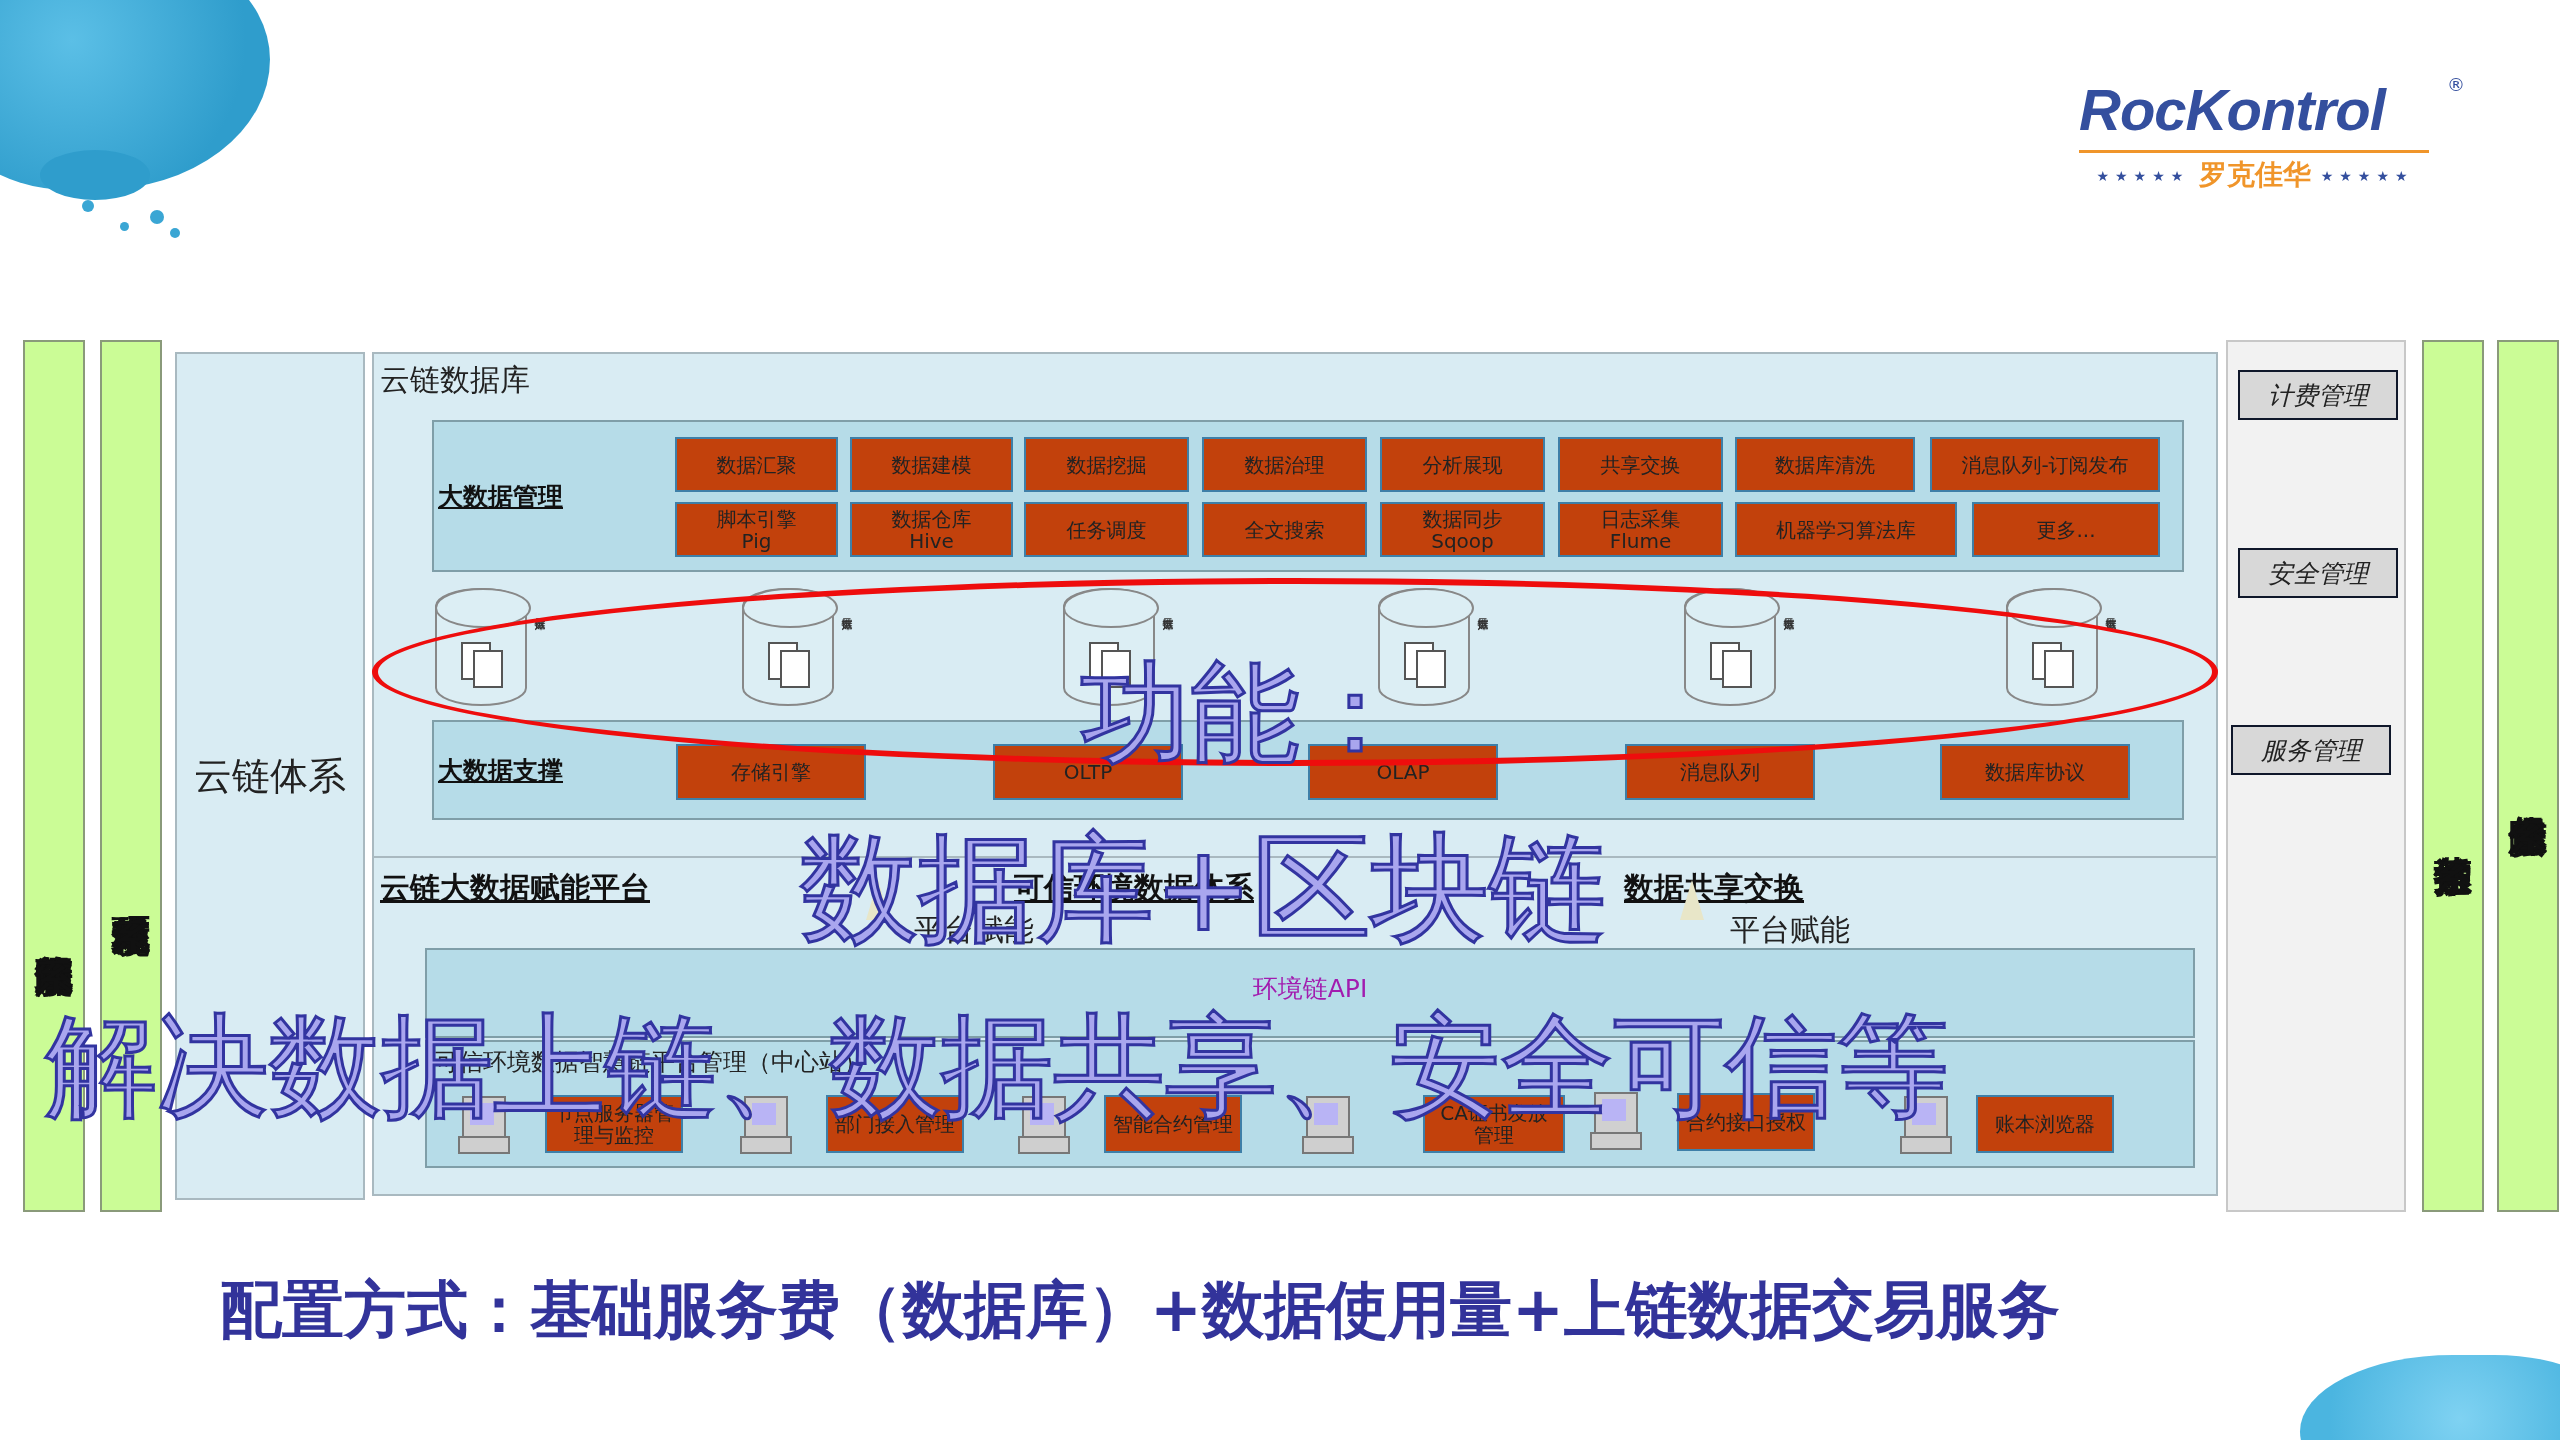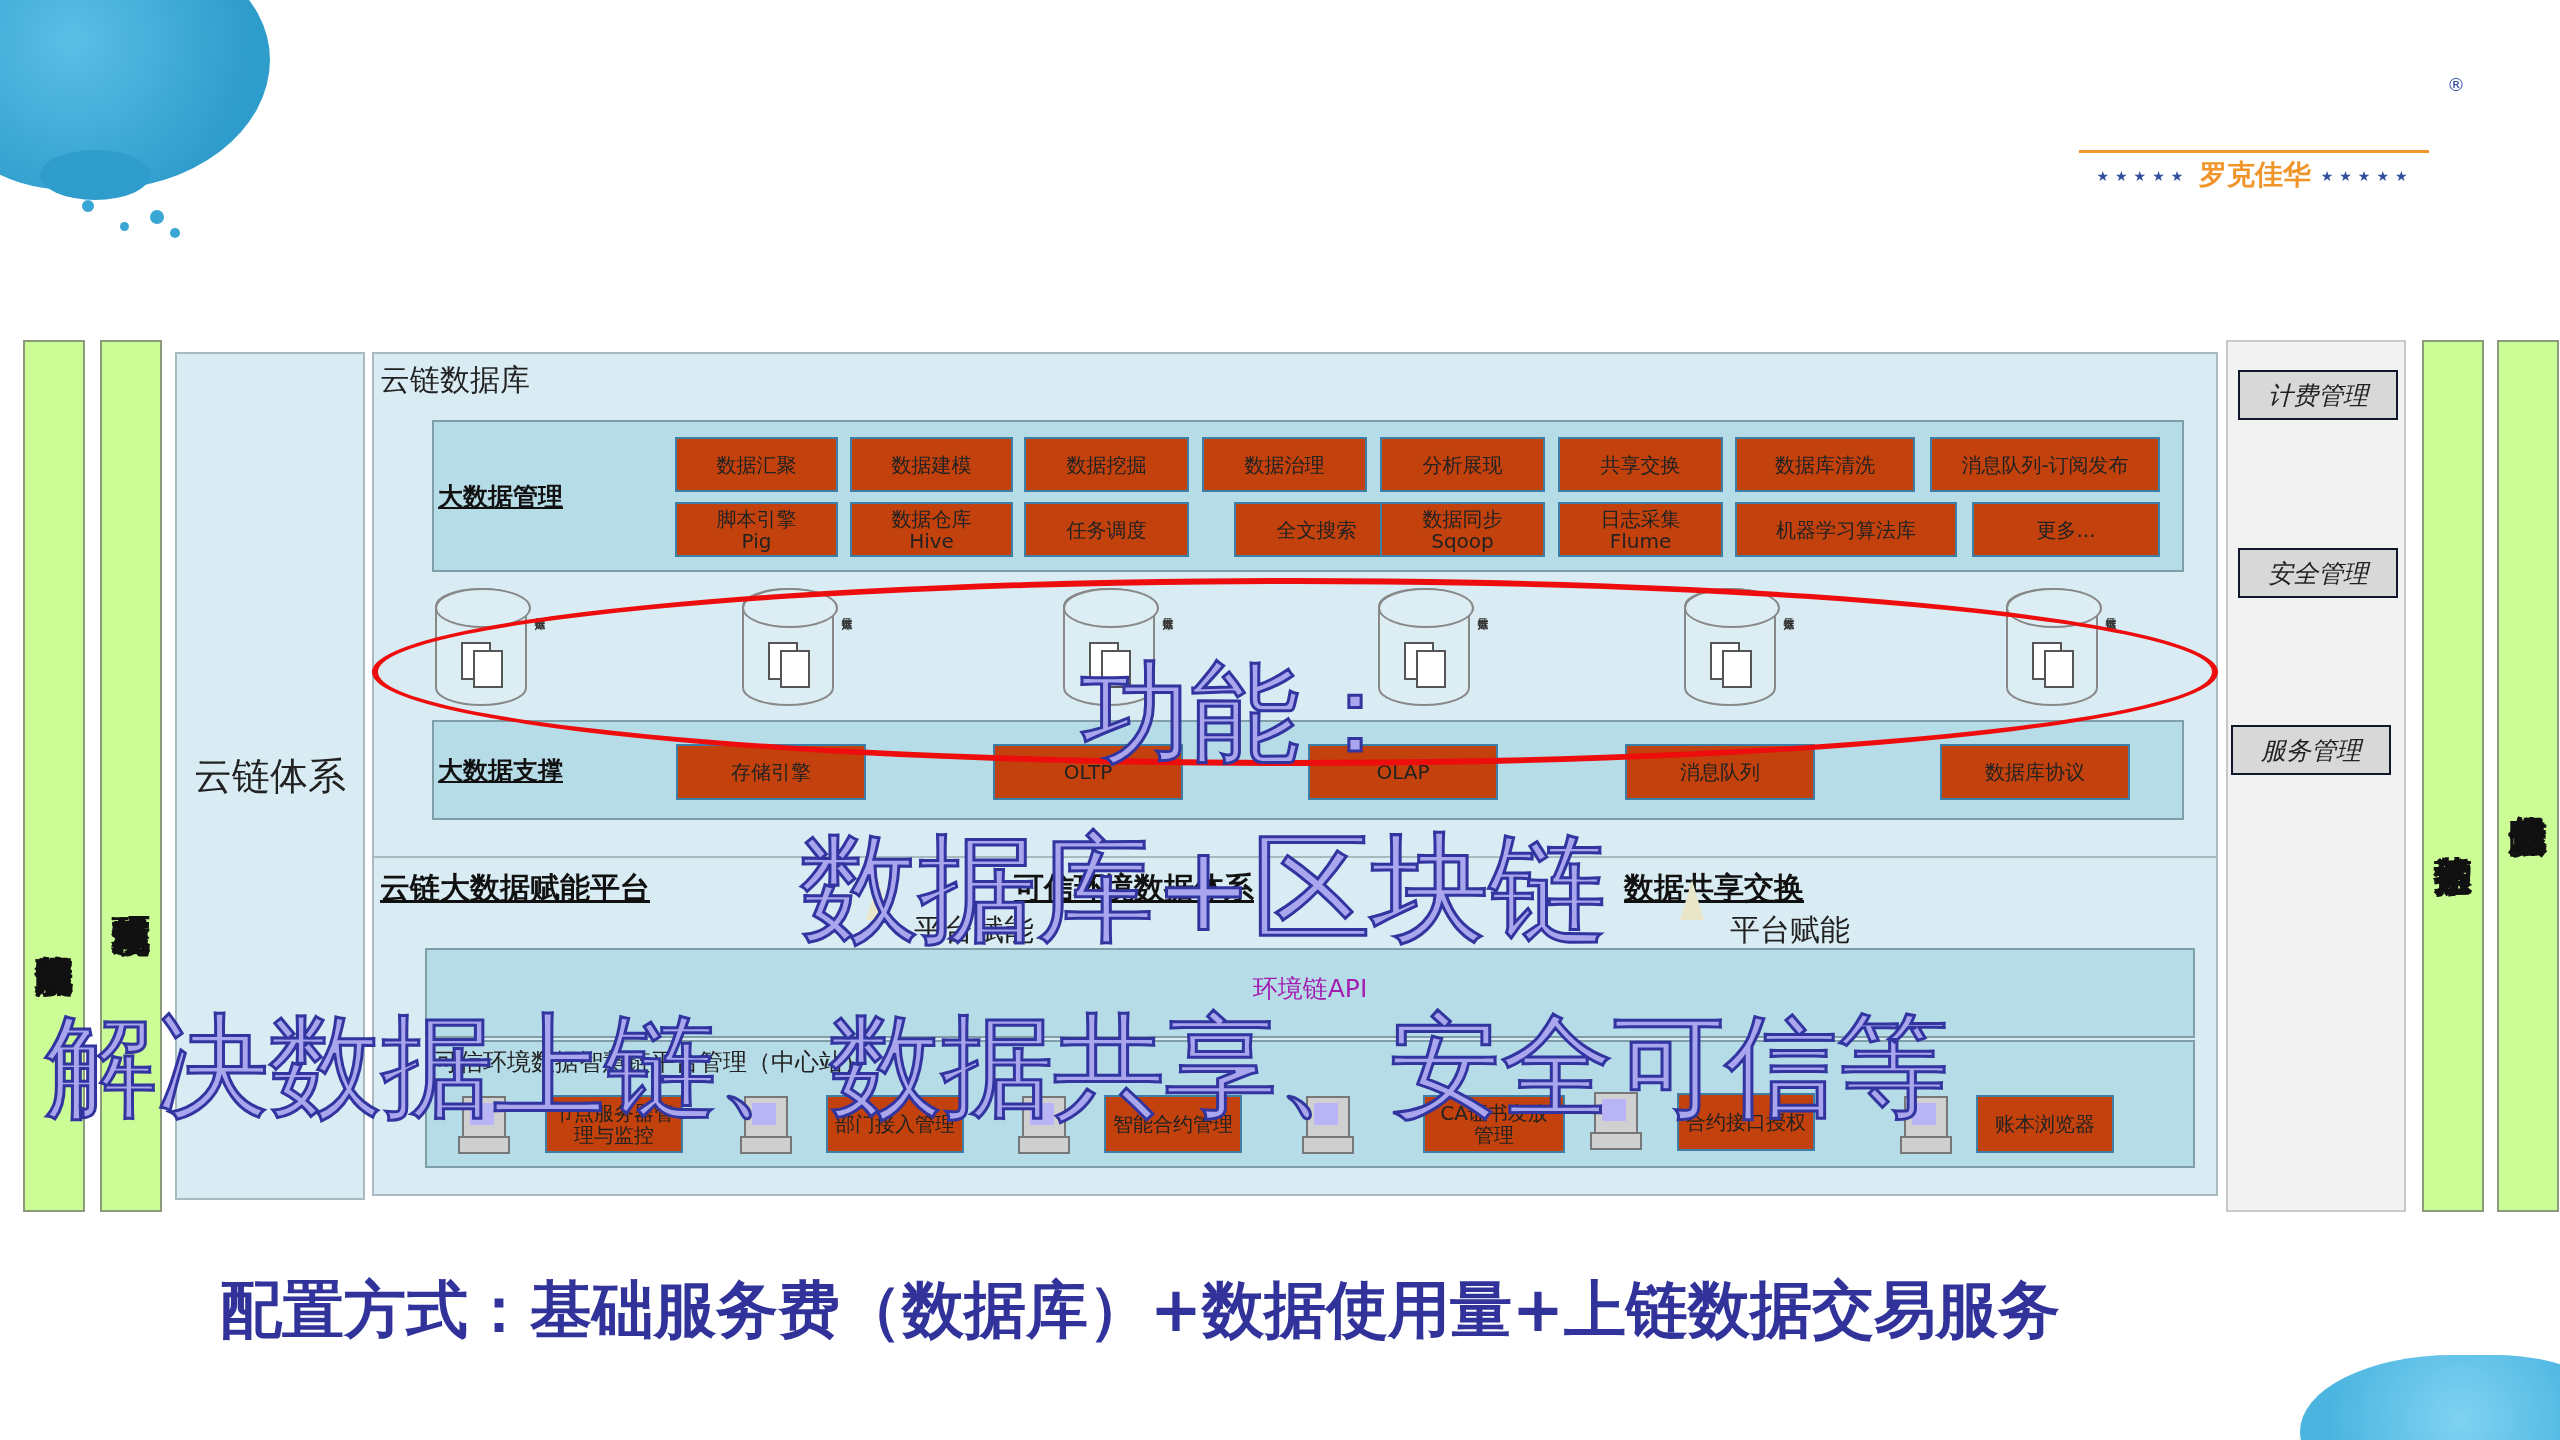--- a/index.html
+++ b/index.html
@@ -45,20 +45,21 @@
 
 <div class="abs splash-tl"></div>
 <div class="abs splash-tl2"></div>
 <div class="dot" style="left:82px;top:200px;width:12px;height:12px;"></div>
 <div class="dot" style="left:150px;top:210px;width:14px;height:14px;"></div>
 <div class="dot" style="left:170px;top:228px;width:10px;height:10px;"></div>
 <div class="dot" style="left:120px;top:222px;width:9px;height:9px;"></div>
 <div class="abs splash-br"></div>
 
 <div class="abs logo">
+  <span class="logo-main">RocKontrol</span>
   <span class="logo-reg">®</span>
   <div class="logo-line"></div>
   <div class="logo-sub">
     <span class="logo-stars">★★★★★</span>
     <span>罗克佳华</span>
     <span class="logo-stars">★★★★★</span>
   </div>
 </div>
 
 <div class="abs pillar" style="left:23px;top:340px;width:62px;height:872px;">
@@ -108,21 +109,21 @@
     <span>脚本引擎</span>
     <span>Pig</span>
   </div>
 <div class="abs blue-box" style="left:850px;top:502px;width:163px;height:55px;">
     <span>数据仓库</span>
     <span>Hive</span>
   </div>
 <div class="abs blue-box" style="left:1024px;top:502px;width:165px;height:55px;">
     <span>任务调度</span>
   </div>
-<div class="abs blue-box" style="left:1202px;top:502px;width:165px;height:55px;margin-left:32px;">
+<div class="abs blue-box" style="left:1202px;top:502px;width:165px;height:55px;">
     <span>全文搜索</span>
   </div>
 <div class="abs blue-box" style="left:1380px;top:502px;width:165px;height:55px;">
     <span>数据同步</span>
     <span>Sqoop</span>
   </div>
 <div class="abs blue-box" style="left:1558px;top:502px;width:165px;height:55px;">
     <span>日志采集</span>
     <span>Flume</span>
   </div>

